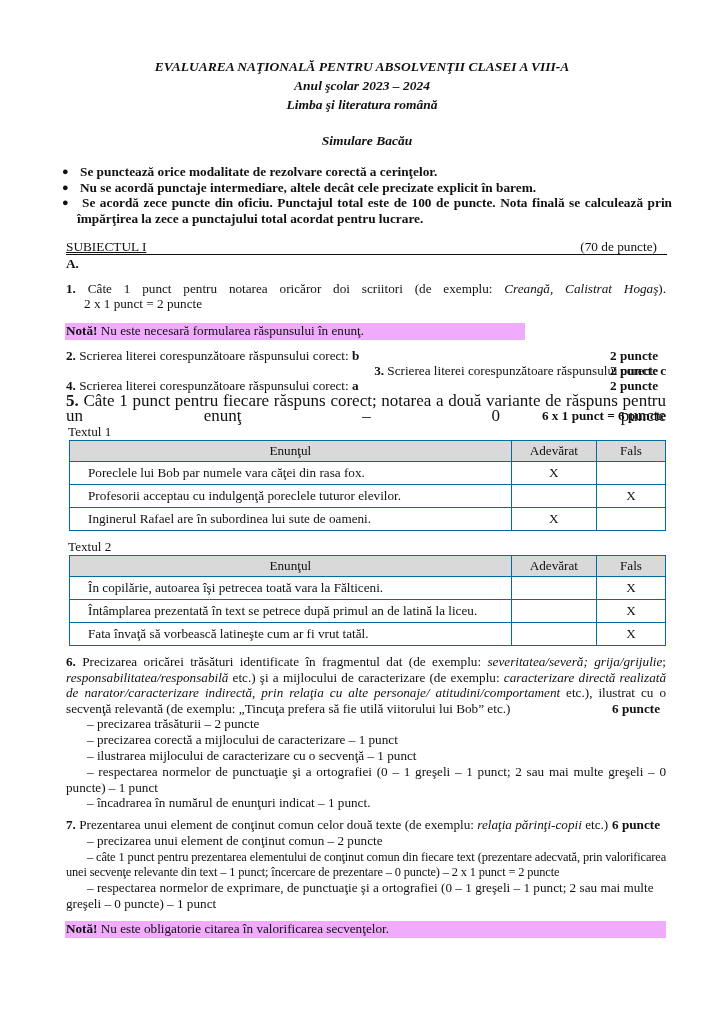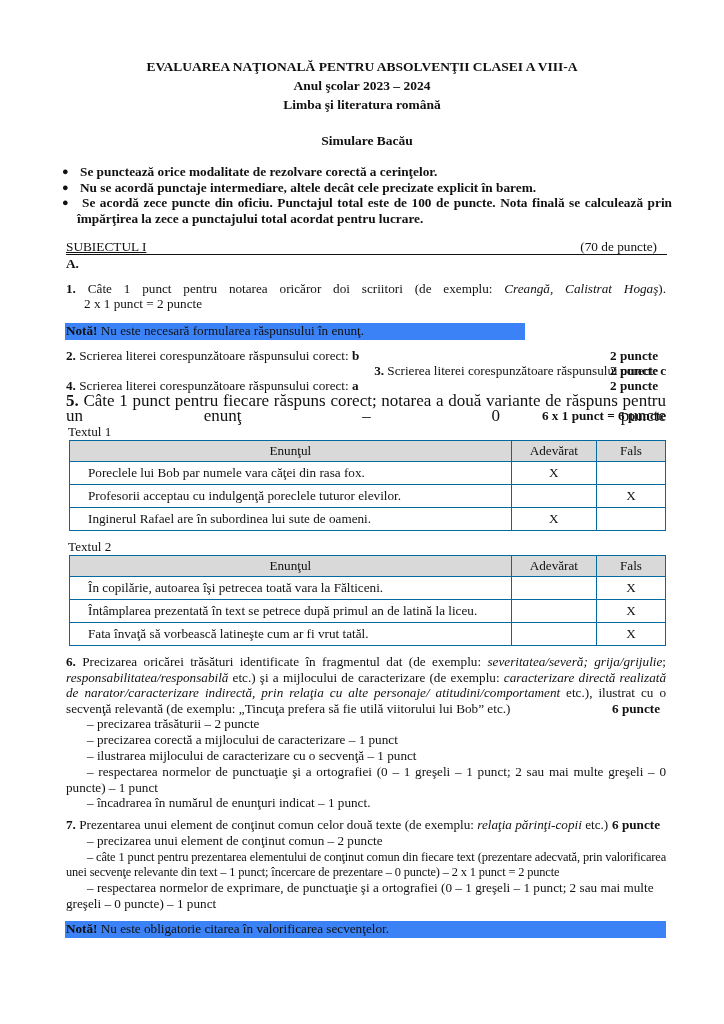--- a/index.html
+++ b/index.html
@@ -22,20 +22,21 @@
       width: 724px; height: 1024px;
     }
     .hdr {
       position: absolute;
       left: 0;
       width: 724px;
       text-align: center;
       font-weight: bold;
       font-size: 13.5px;
       line-height: 18px;
+      font-style: italic;
     }
     .hdr.h1 { top: 58px; }
     .hdr.h2 { top: 77px; }
     .hdr.h3 { top: 96px; }
     .hdr.h4 { top: 115px; }
     .hdr.h5 { top: 132px; left: 5px; }
 
     .bullets {
       position: absolute;
       left: 60px;
@@ -84,21 +85,21 @@
       line-height: 15.5px;
     }
     .b { font-weight: bold; }
     .i { font-style: italic; }
     .justify { text-align: justify; text-align-last: justify; }
     .q1 { top: 281px; }
     .q1pts { position: absolute; left: 84px; top: 296px; font-weight: normal; font-size: 13.2px; line-height: 15px; }
 
     .note {
       position: absolute;
-      background: #3b82f6;
+      background: #f0abfc;
       font-size: 13.2px;
       line-height: 16px;
       padding-left: 1px;
     }
     .note1 { left: 65px; top: 323px; width: 459px; height: 17px; }
     .note2 { left: 65px; top: 921px; width: 600px; height: 17px; }
 
     .qline {
       position: absolute;
       left: 66px;

